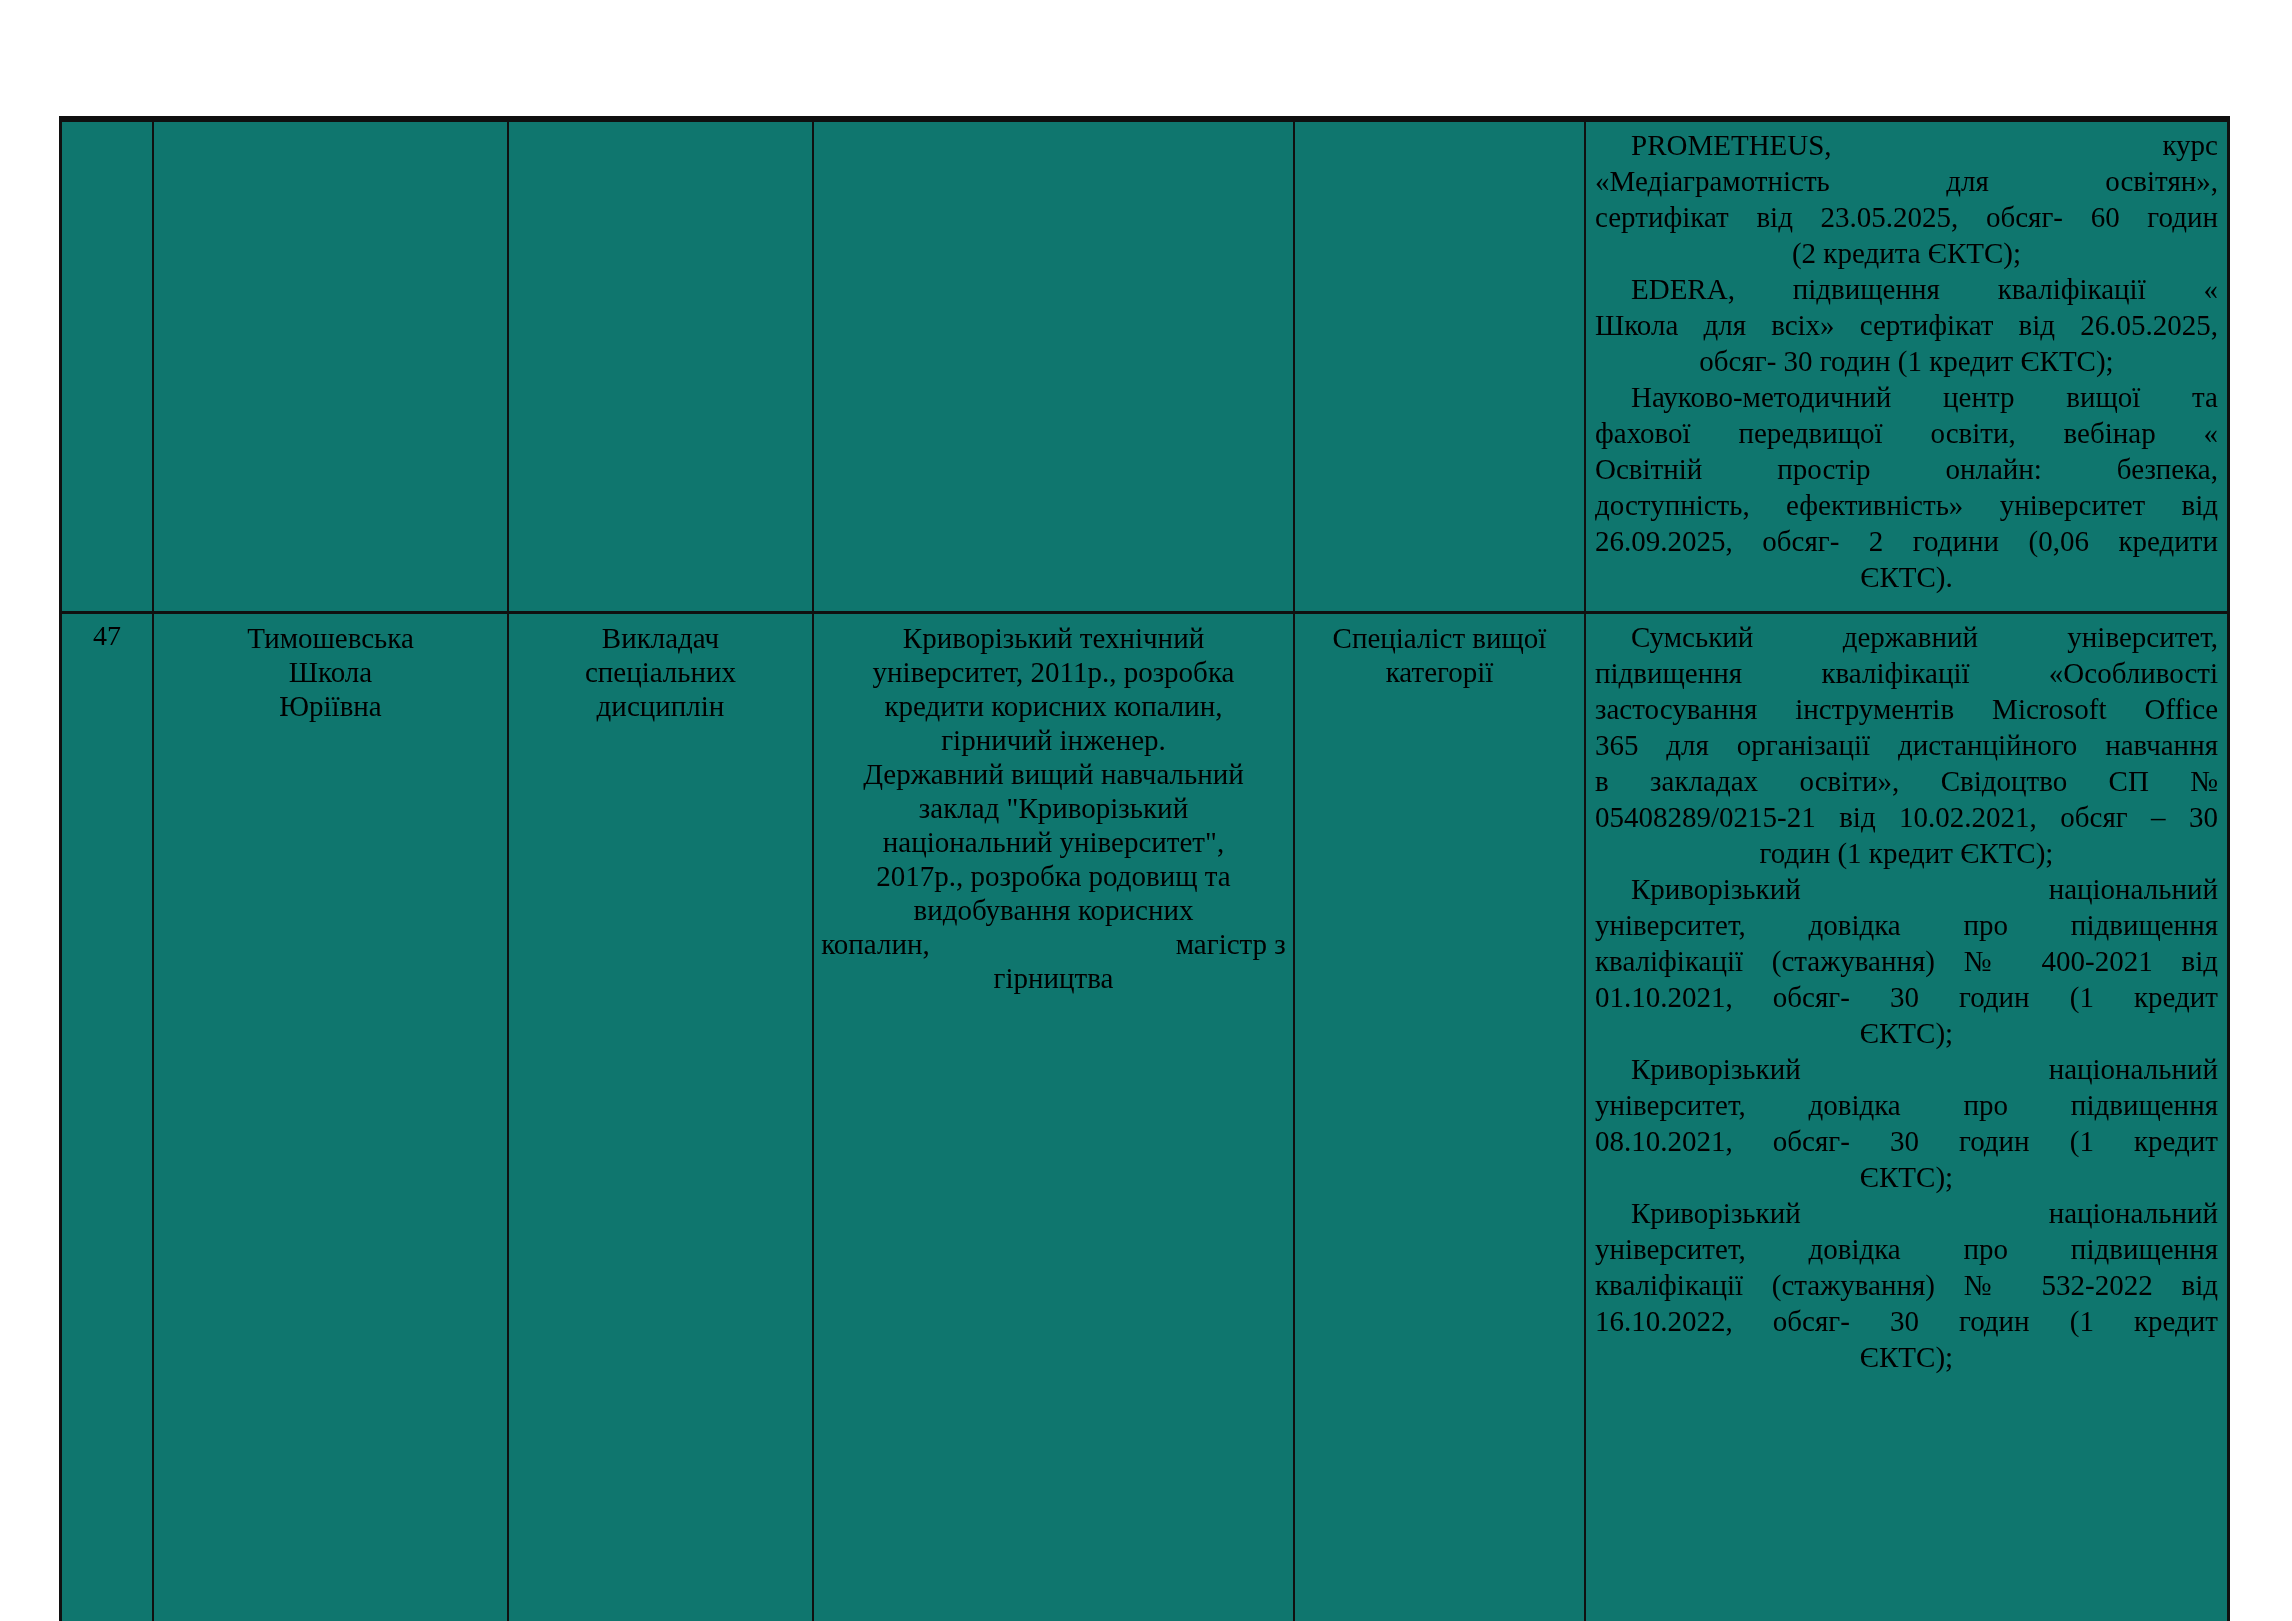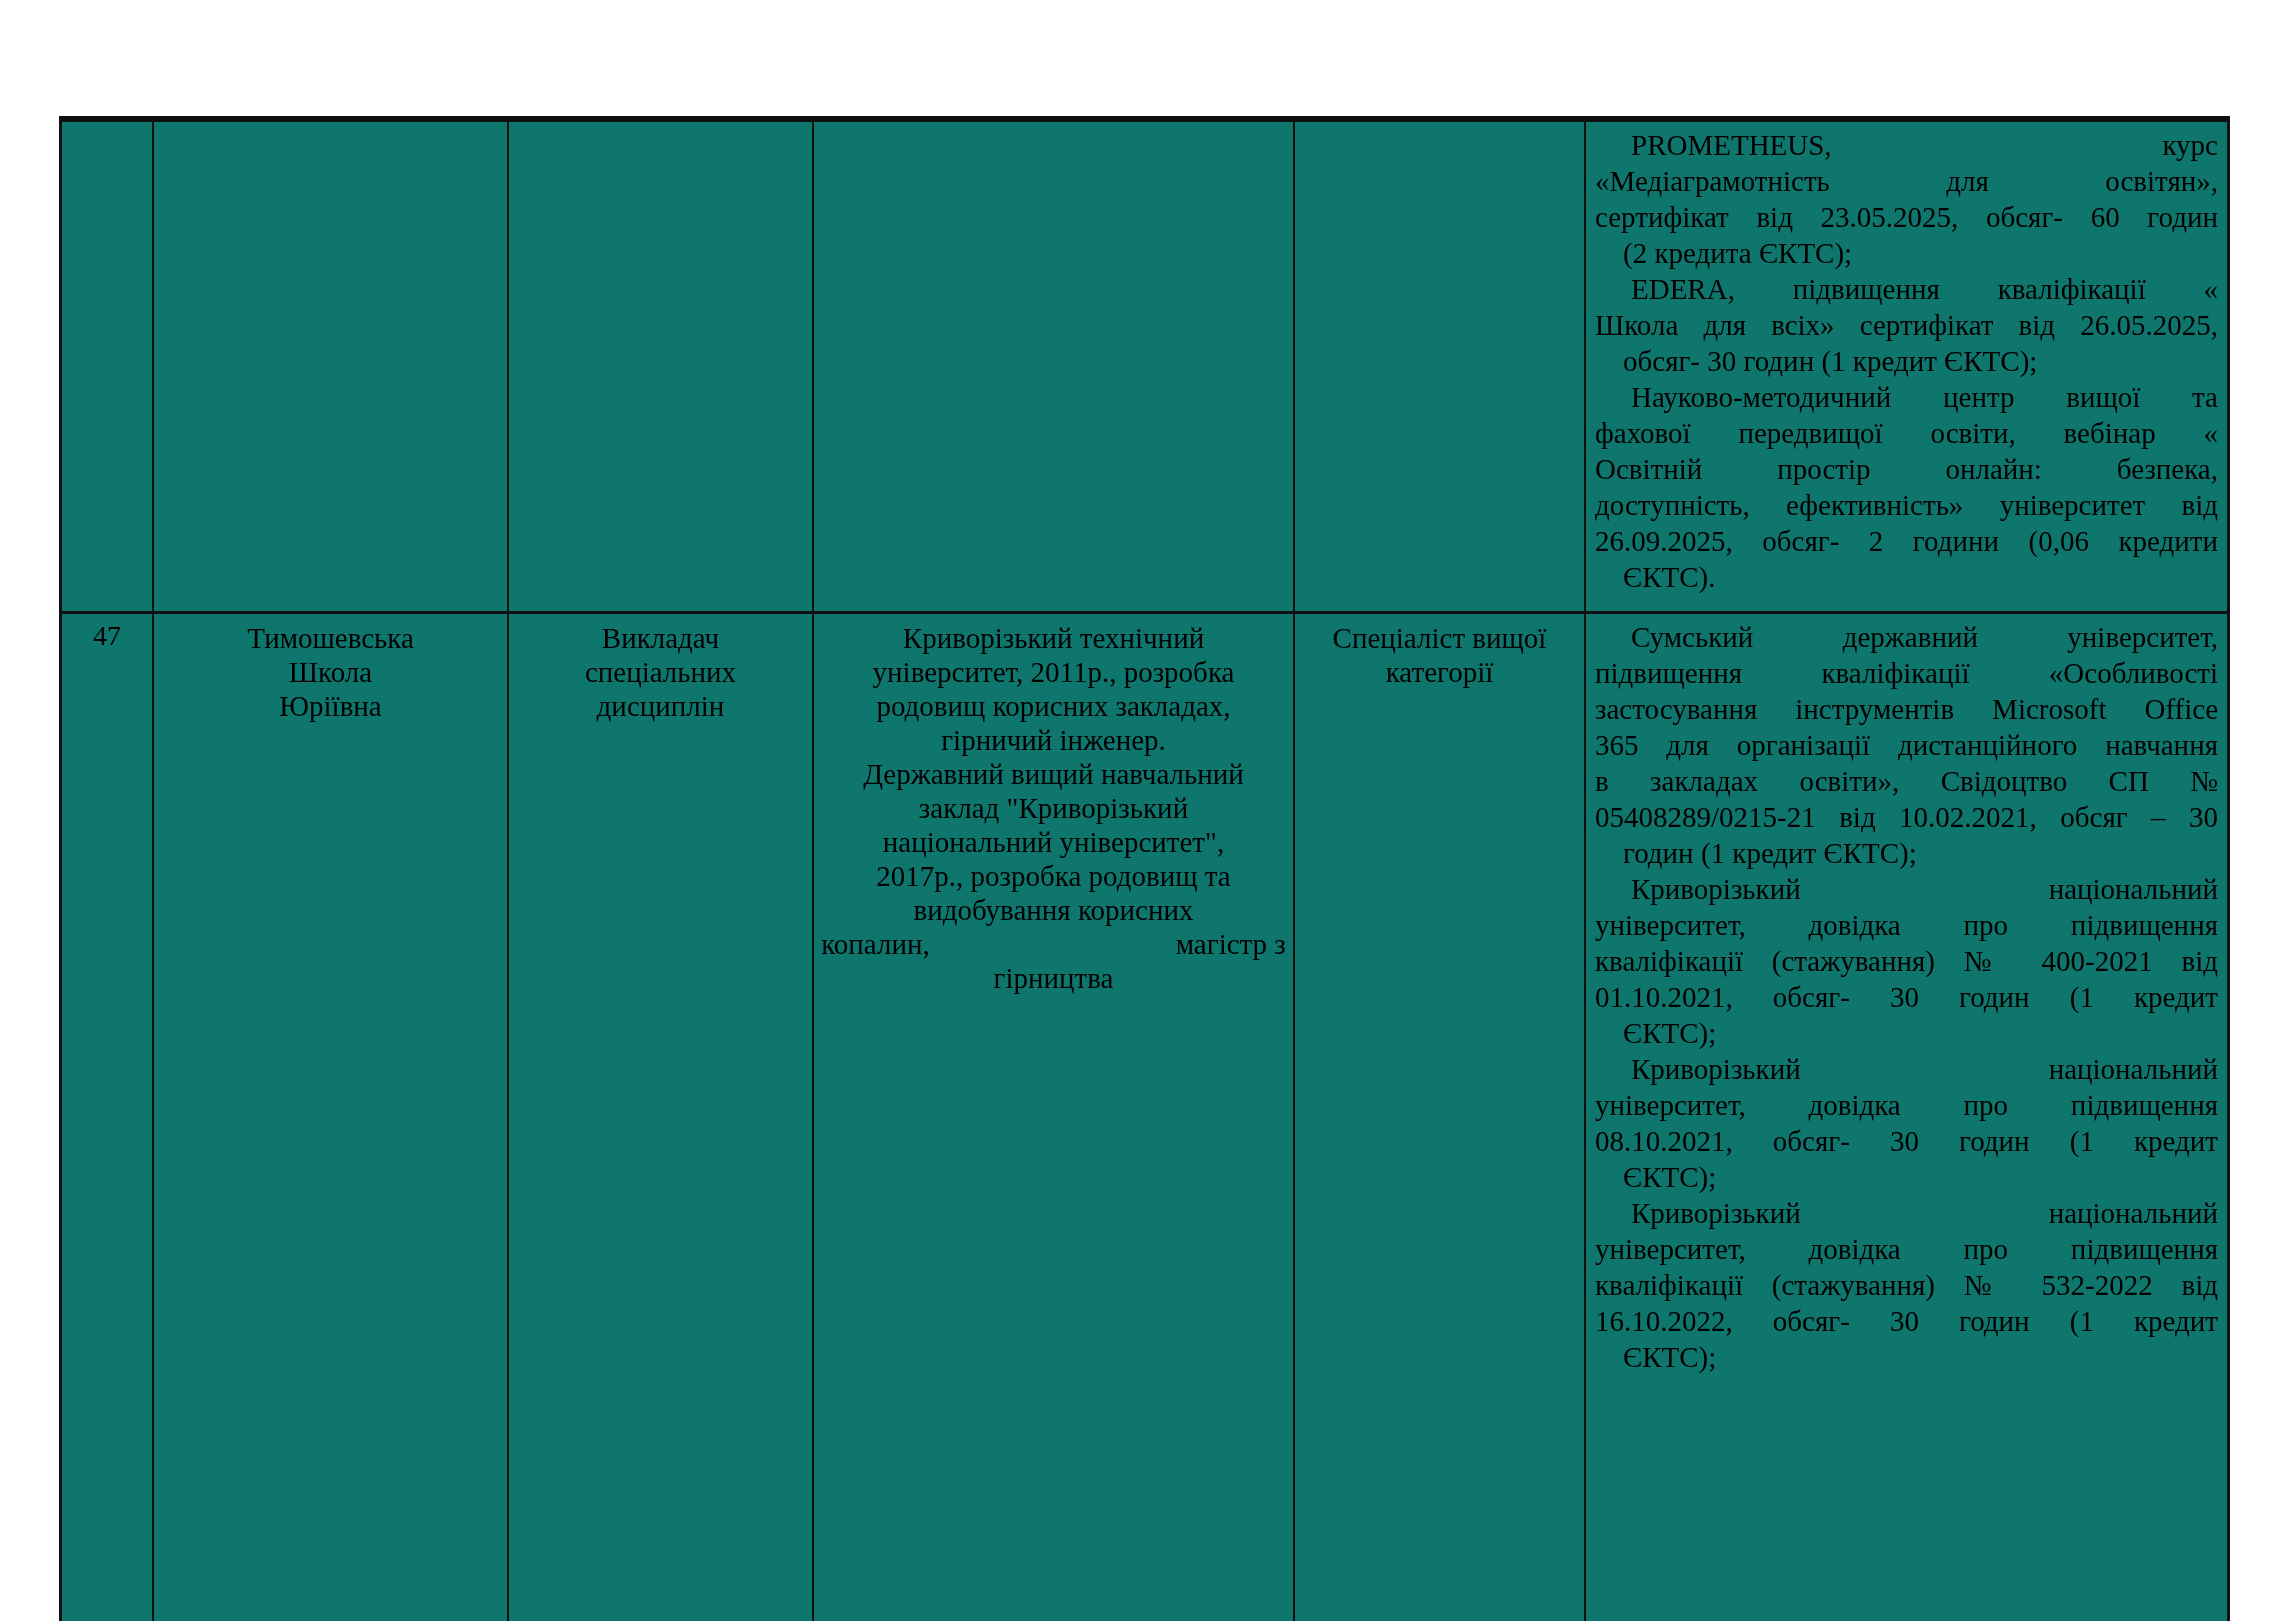--- a/index.html
+++ b/index.html
@@ -34,21 +34,21 @@
   }
   .cell.last { border-right: none; }
   .r1 { border-bottom: 3.6px solid #101010; }
 
   .num  { font-size: 28px; line-height: 34px; text-align: center; }
   .mid  { font-size: 29px; line-height: 34px; padding: 7.2px 7.2px 0; }
   .qual { font-size: 29px; line-height: 36px; padding: 5.4px 9px 0; }
 
   .ln { display: block; }
   .ln.c { text-align: center; }
-  .ln.l { text-align: left; margin-left: 28px; }
+  .ln.l { text-align: center; }
   .ln.j {
     text-align: justify;
     text-align-last: justify;
     white-space: nowrap;
   }
   .ln.s {
     display: flex;
     justify-content: space-between;
     white-space: nowrap;
   }
@@ -97,21 +97,21 @@
         <div class="ln c">Юріївна</div>
       </div>
     <div class="cell mid" id="pos47">
         <div class="ln c">Викладач</div>
         <div class="ln c">спеціальних</div>
         <div class="ln c">дисциплін</div>
       </div>
     <div class="cell mid" id="edu47">
         <div class="ln c">Криворізький технічний</div>
         <div class="ln c">університет, 2011р., розробка</div>
-        <div class="ln c">родовищ корисних закладах,</div>
+        <div class="ln c">кредити корисних копалин,</div>
         <div class="ln c">гірничий інженер.</div>
         <div class="ln c">Державний вищий навчальний</div>
         <div class="ln c">заклад "Криворізький</div>
         <div class="ln c">національний університет",</div>
         <div class="ln c">2017р., розробка родовищ та</div>
         <div class="ln c">видобування корисних</div>
         <div class="ln s">
           <span>копалин,</span>
           <span>магістр з</span>
         </div>

